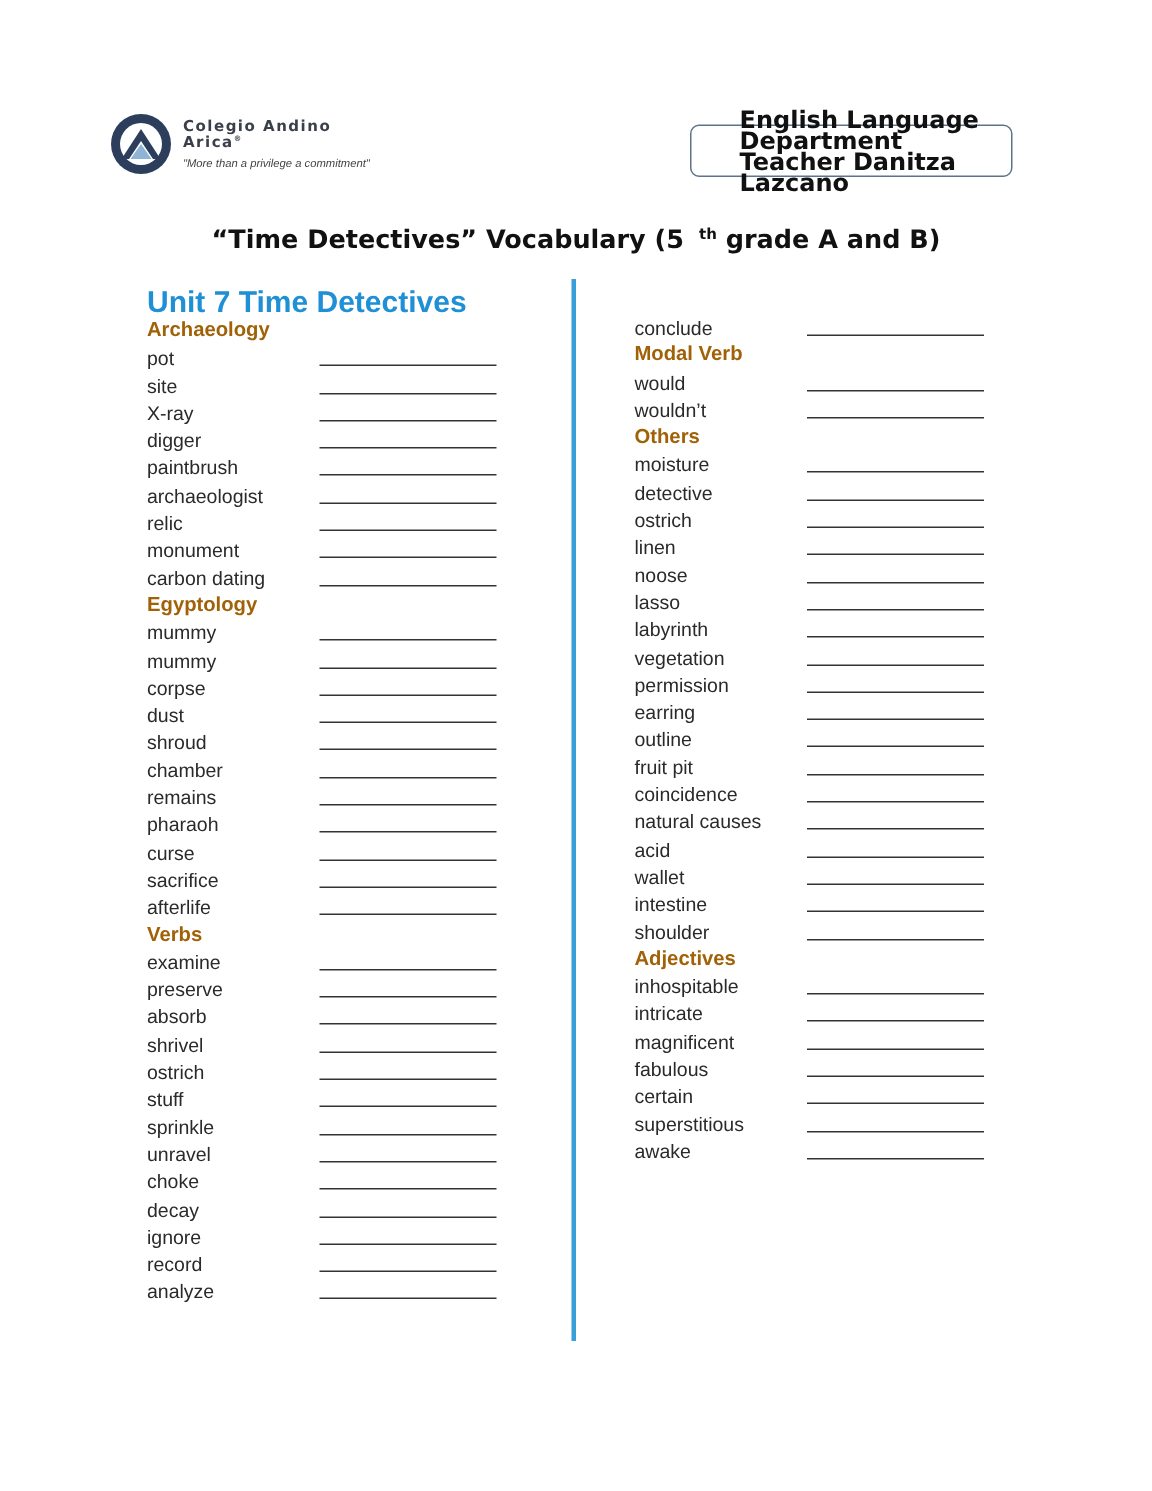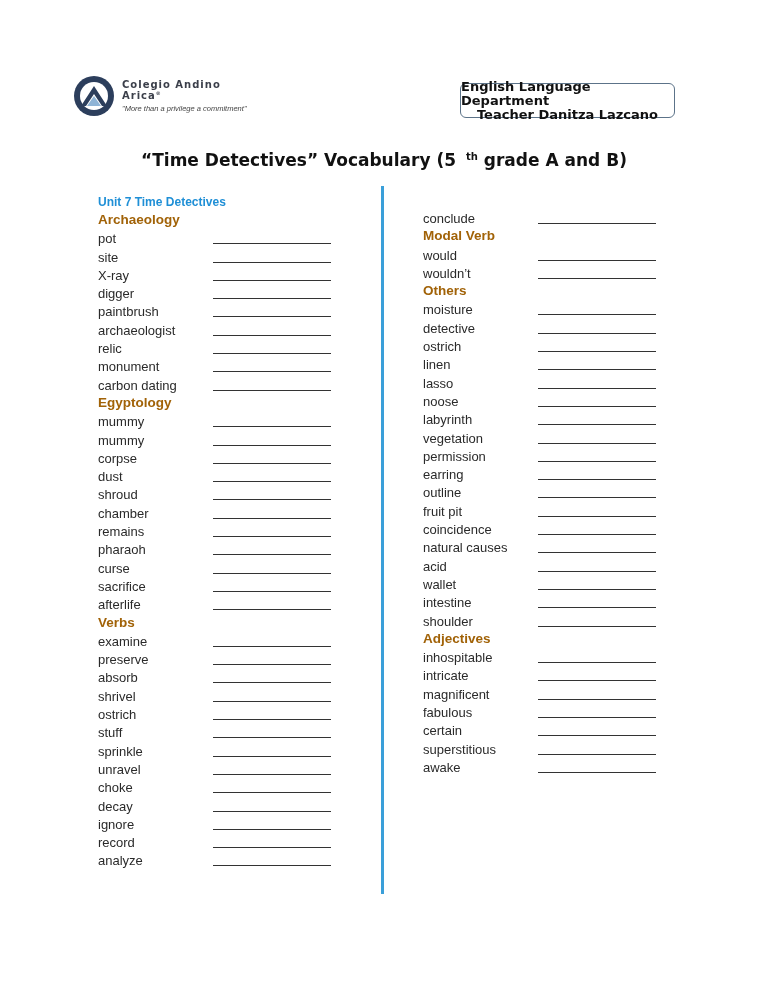--- a/index.html
+++ b/index.html
@@ -8,30 +8,30 @@
 
   .logo { position: absolute; left: 72px; top: 68px; width: 190px; height: 56px; display: flex; align-items: center; }
   .logo-emblem { width: 44px; height: 44px; flex: 0 0 44px; margin-right: 6px; }
   .logo-text { display: flex; flex-direction: column; }
   .logo-name { font-family: "DejaVu Sans", sans-serif; font-size: 10px; font-weight: bold; letter-spacing: 1px; color: #3b3f4a; }
   .logo-name sup { font-size: 5px; }
   .logo-tagline { font-family: "Liberation Sans", sans-serif; font-style: italic; font-size: 7.5px; color: #444; margin-top: 2px; }
 
   .dept-box { position: absolute; left: 460px; top: 83px; width: 215px; height: 35px; border: 1px solid #5c7389; border-radius: 6px;
               display: flex; flex-direction: column; align-items: center; justify-content: center; }
-  .dept-box span { font-size: 13px; font-weight: bold; color: #111; line-height: 14px; }
+  .dept-box span { font-size: 16px; font-weight: bold; color: #111; line-height: 14px; margin-left: 32px; }
 
   .title { position: absolute; left: 0; width: 768px; top: 150px; text-align: center; font-size: 17px; font-weight: bold; color: #111; }
   .title sup { font-size: 10px; vertical-align: 6px; margin-left: 10px; }
 
   .col { position: absolute; }
   .col-left { left: 98px; top: 193px; width: 240px; }
   .col-right { left: 423px; top: 209px; width: 240px; }
 
-  .unit-title { font-family: "Liberation Sans", sans-serif; font-weight: bold; font-size: 12px; color: #1f8fd6; height: 18px; line-height: 18px; }
+  .unit-title { font-family: "Liberation Sans", sans-serif; font-weight: bold; font-size: 20px; color: #1f8fd6; height: 18px; line-height: 18px; }
   .section-heading { font-family: "Liberation Sans", sans-serif; font-weight: bold; font-size: 13.5px; color: #a16207; height: 18.3px; line-height: 18.3px; }
   .row { position: relative; height: 18.3px; line-height: 18.3px; }
   .word { font-family: "Liberation Sans", sans-serif; font-size: 13px; color: #2a2a2a; }
   .blank { position: absolute; top: 14px; height: 0; border-top: 1px solid #333; width: 118px; }
   .col-left .blank { left: 115px; }
   .col-right .blank { left: 115px; }
 
   .divider { position: absolute; left: 381px; top: 186px; width: 3px; height: 708px; background: #3a9fd9; }
 </style>
 </head>
@@ -113,22 +113,22 @@
   <div>
       <div class="row"><span class="word">would</span><span class="blank"></span></div>
       <div class="row"><span class="word">wouldn’t</span><span class="blank"></span></div>
     </div>
   <div class="section-heading">Others</div>
   <div>
       <div class="row"><span class="word">moisture</span><span class="blank"></span></div>
       <div class="row"><span class="word">detective</span><span class="blank"></span></div>
       <div class="row"><span class="word">ostrich</span><span class="blank"></span></div>
       <div class="row"><span class="word">linen</span><span class="blank"></span></div>
+      <div class="row"><span class="word">noose</span><span class="blank"></span></div>
       <div class="row"><span class="word">lasso</span><span class="blank"></span></div>
-      <div class="row"><span class="word">noose</span><span class="blank"></span></div>
       <div class="row"><span class="word">labyrinth</span><span class="blank"></span></div>
       <div class="row"><span class="word">vegetation</span><span class="blank"></span></div>
       <div class="row"><span class="word">permission</span><span class="blank"></span></div>
       <div class="row"><span class="word">earring</span><span class="blank"></span></div>
       <div class="row"><span class="word">outline</span><span class="blank"></span></div>
       <div class="row"><span class="word">fruit pit</span><span class="blank"></span></div>
       <div class="row"><span class="word">coincidence</span><span class="blank"></span></div>
       <div class="row"><span class="word">natural causes</span><span class="blank"></span></div>
       <div class="row"><span class="word">acid</span><span class="blank"></span></div>
       <div class="row"><span class="word">wallet</span><span class="blank"></span></div>

